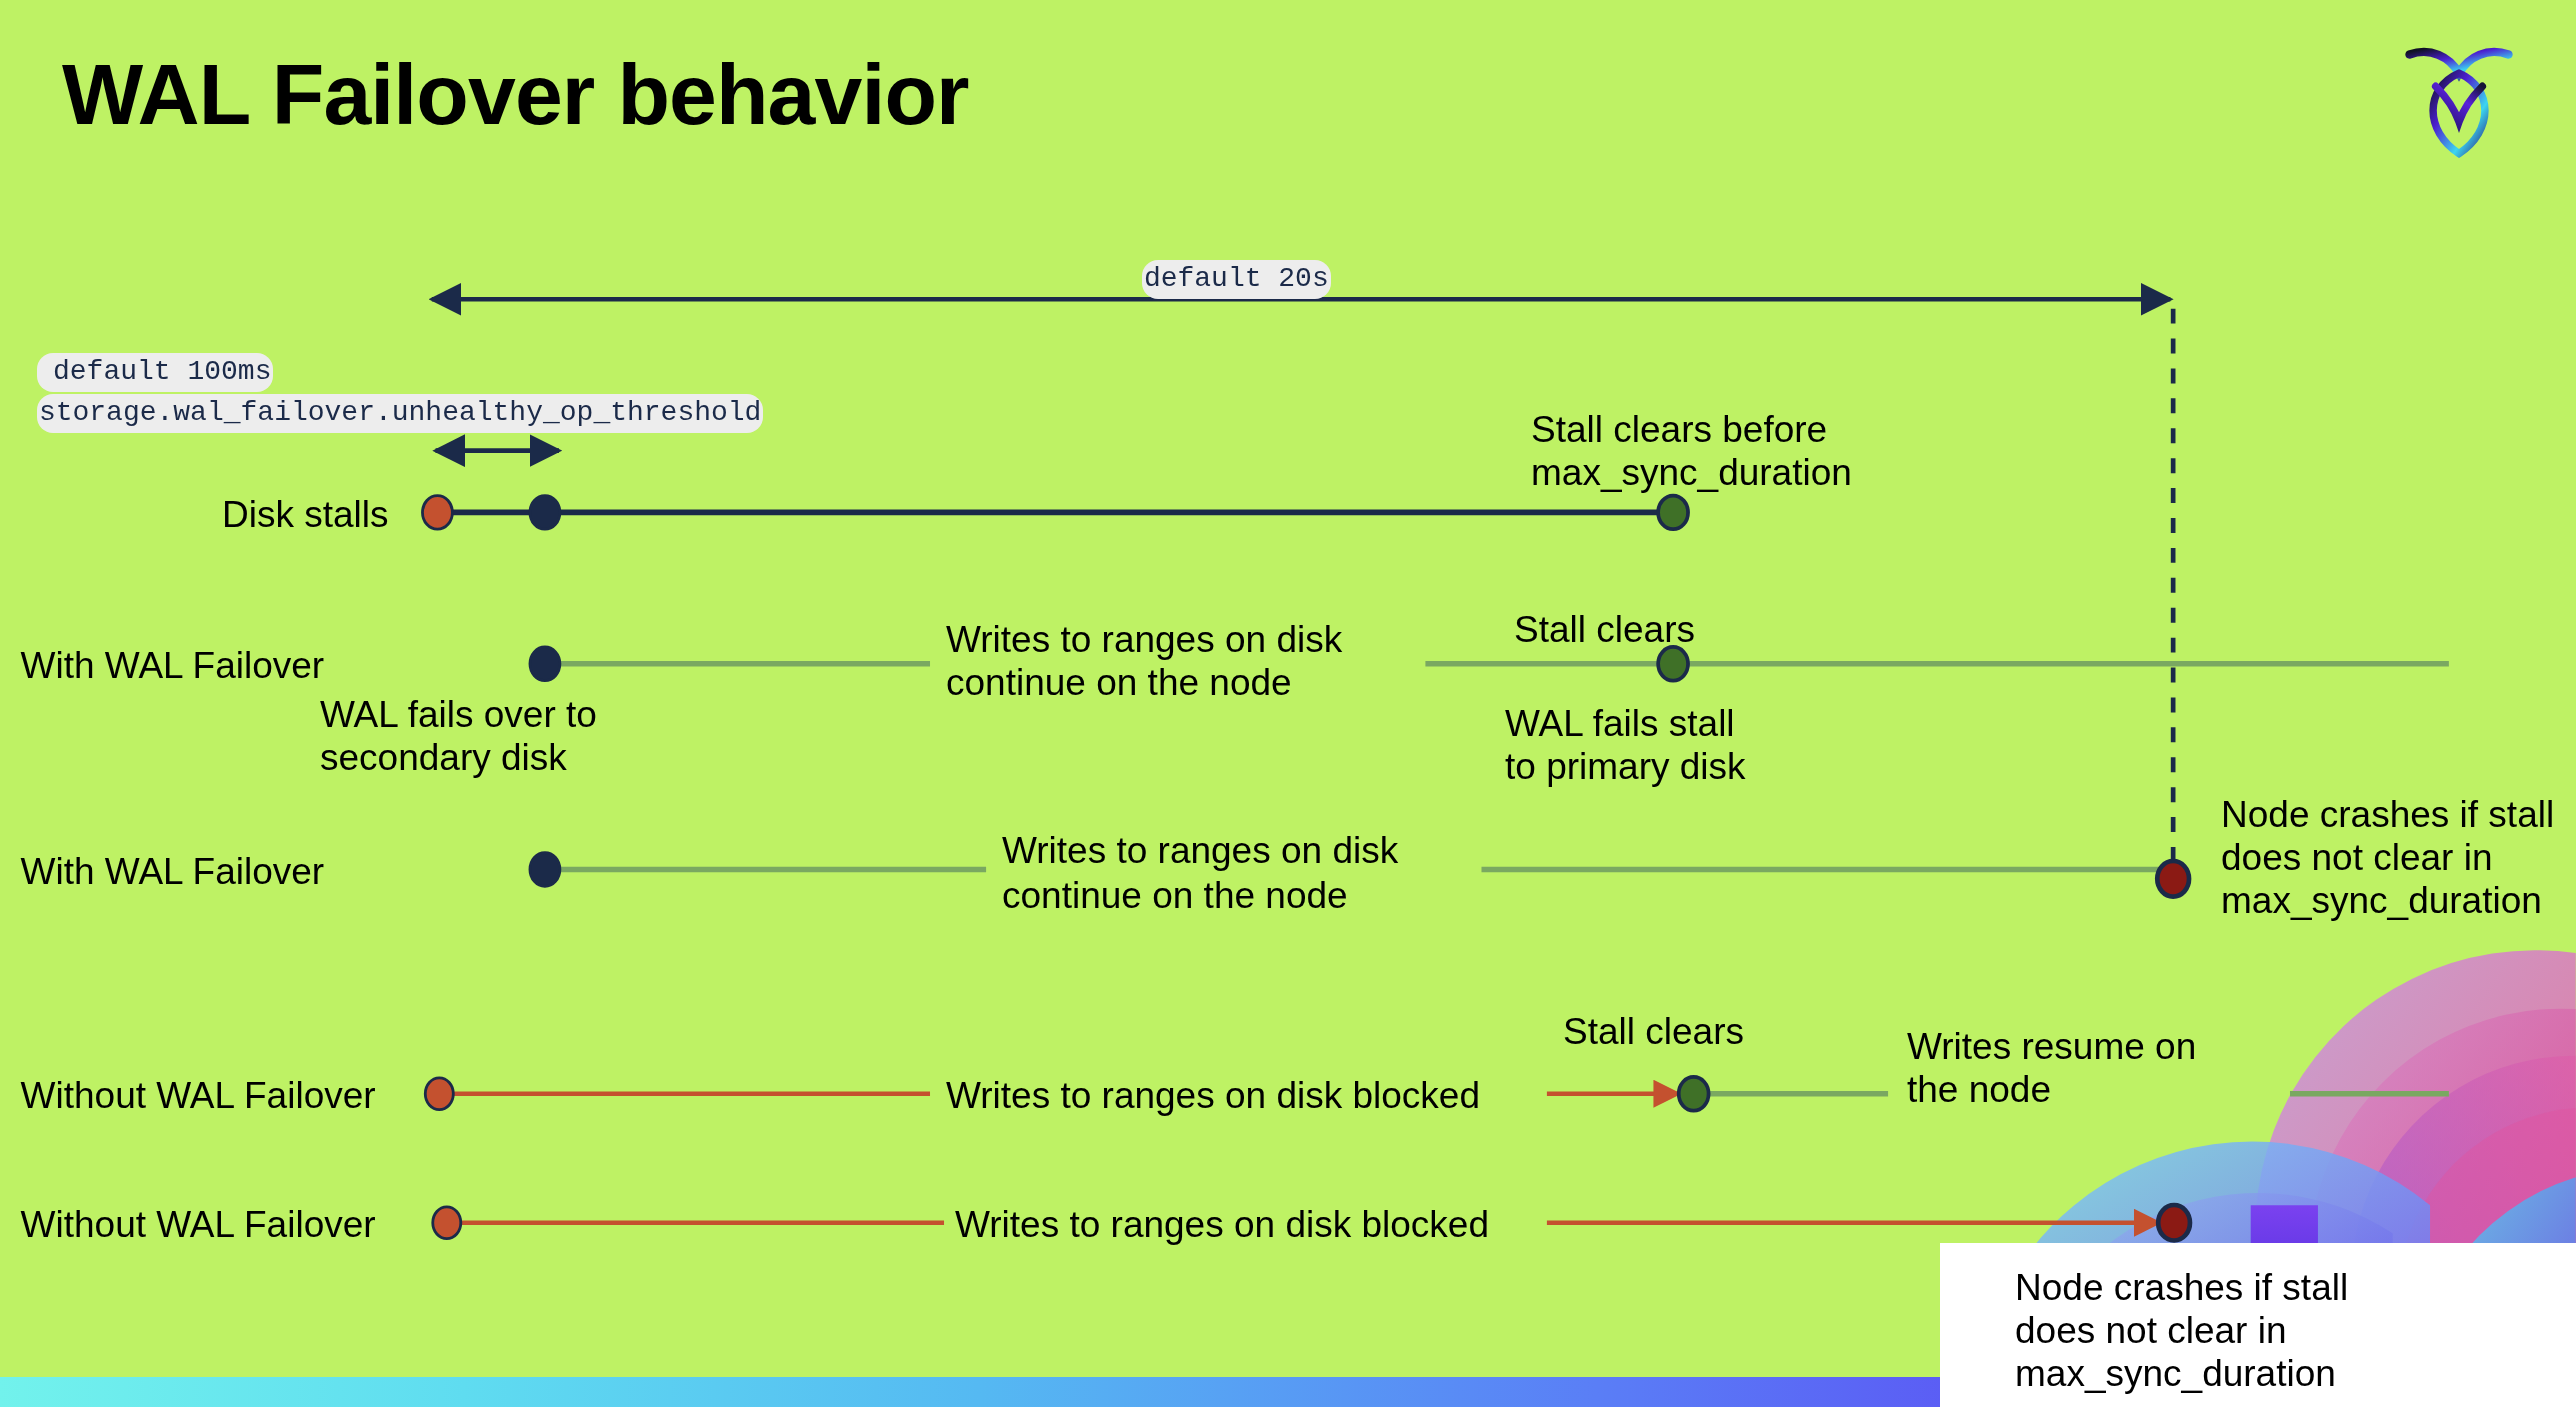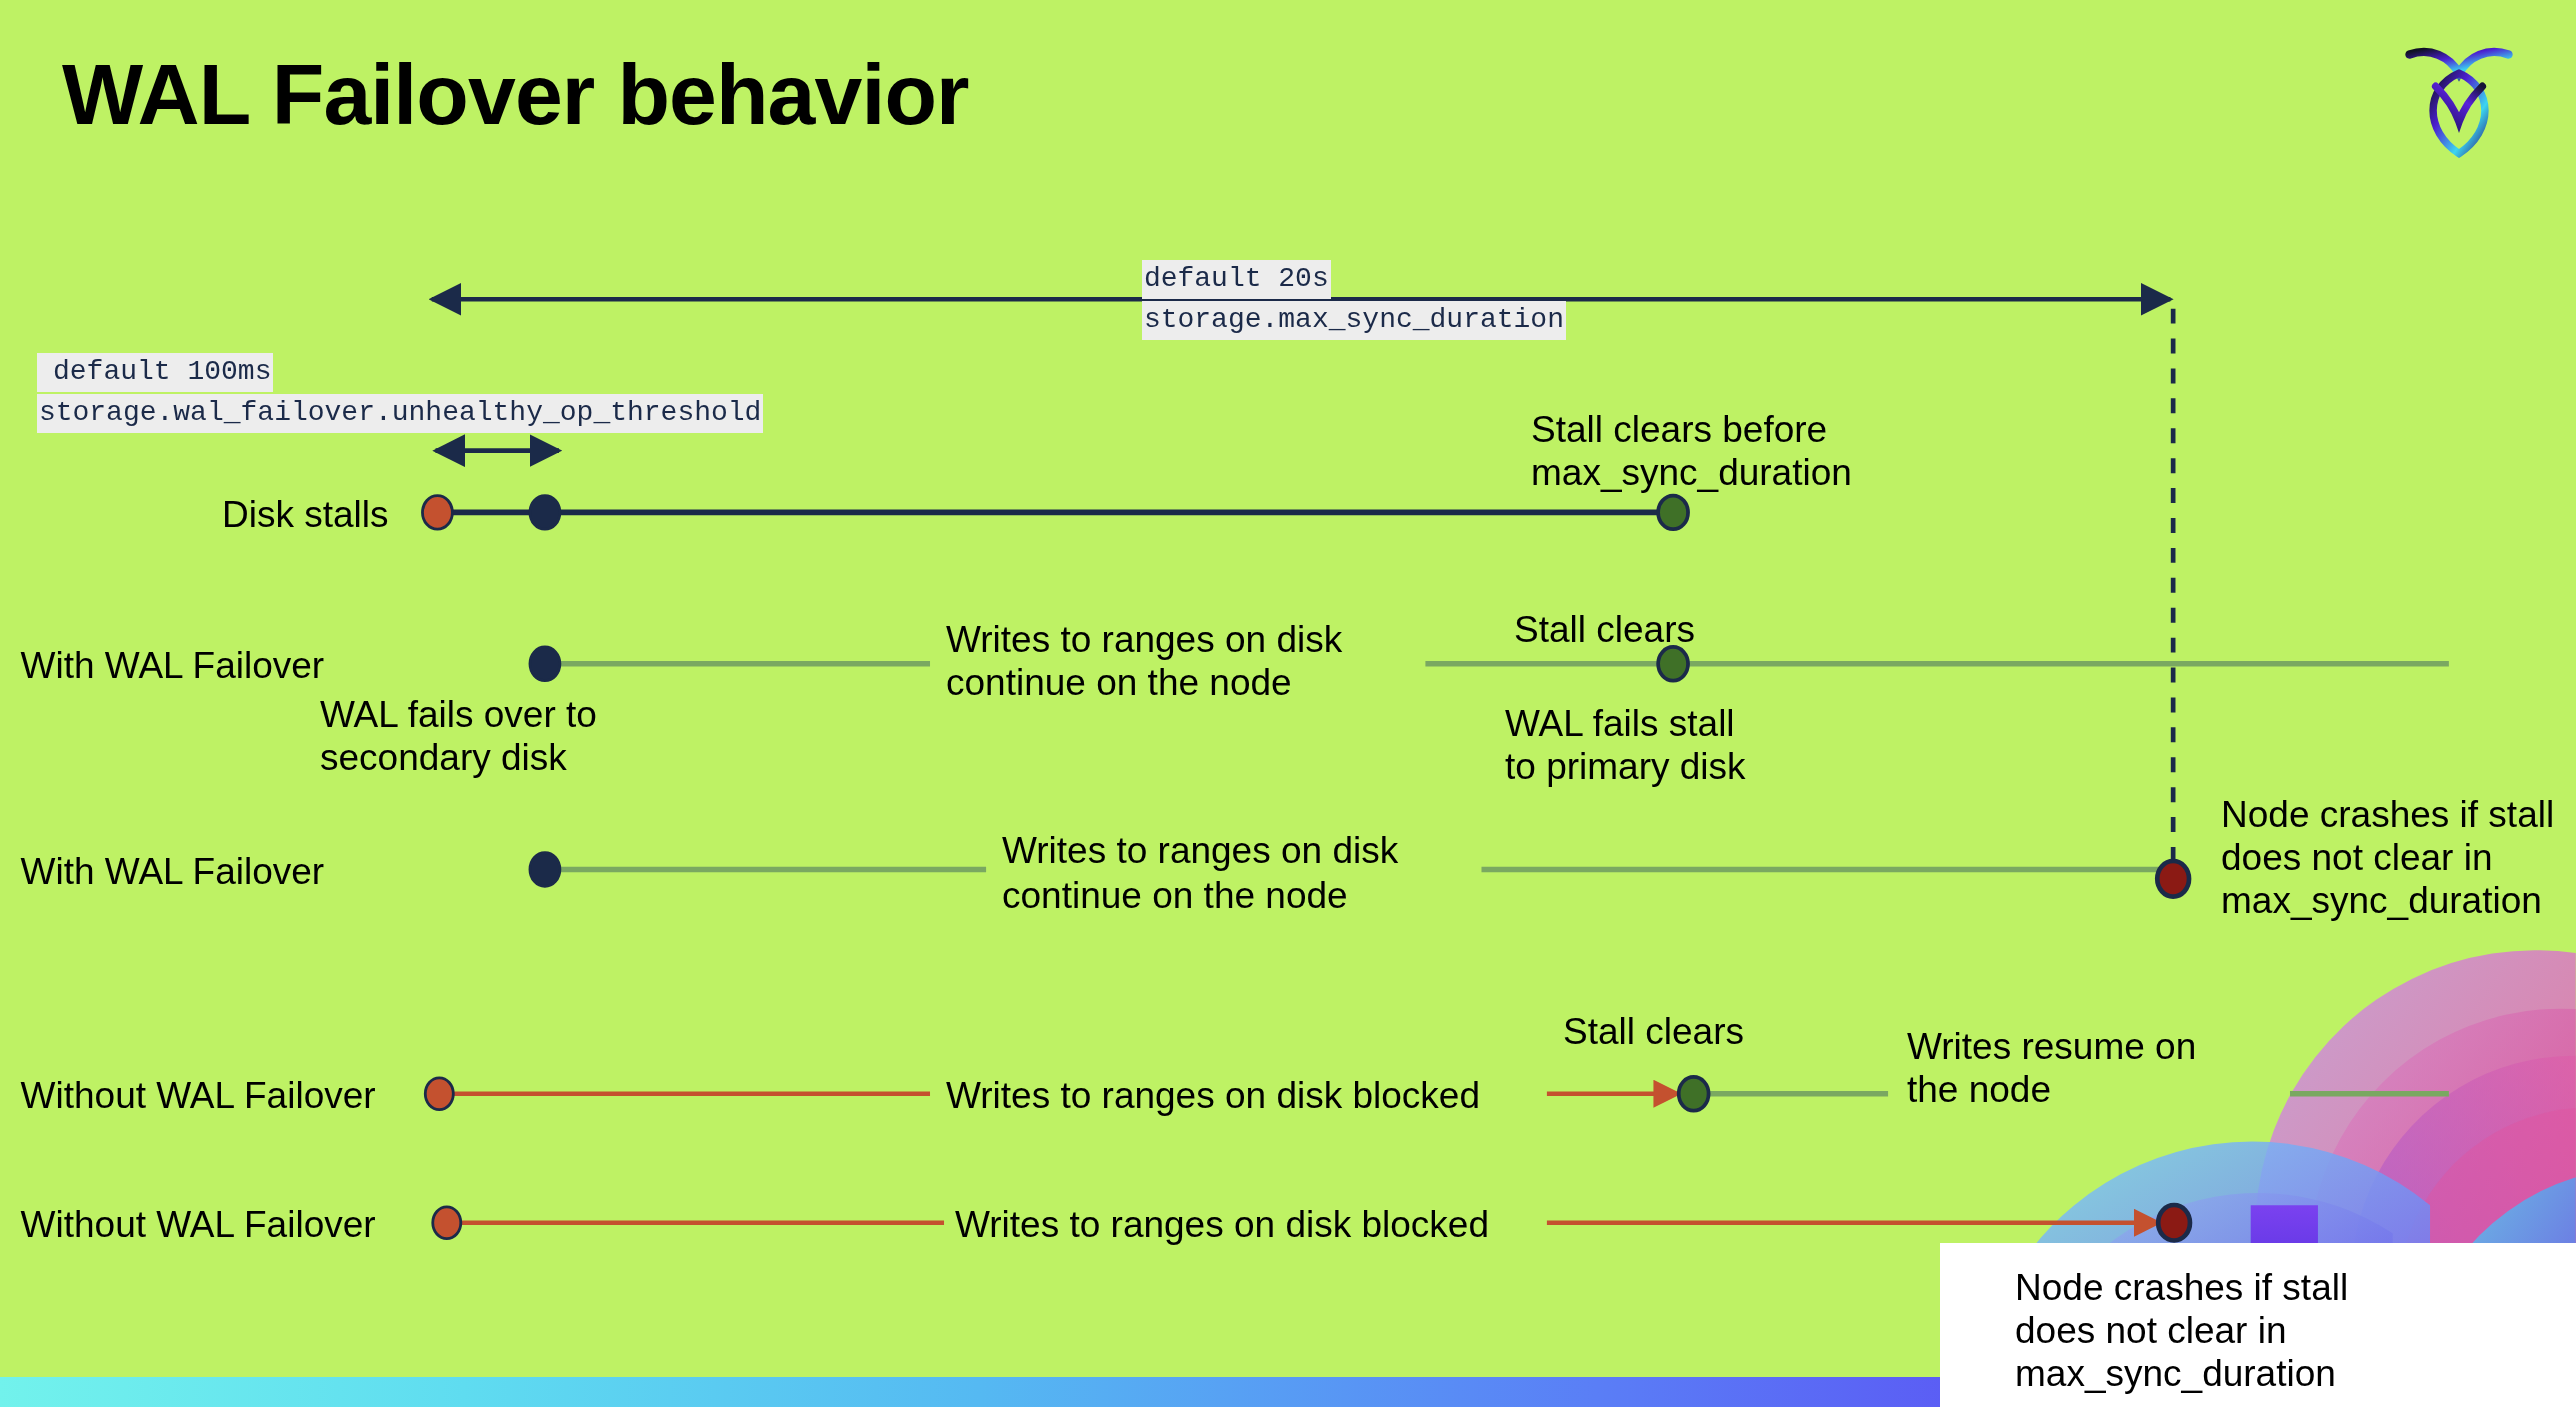--- a/index.html
+++ b/index.html
@@ -22,21 +22,21 @@
 
   
   #diagram-svg{position:absolute;left:0;top:0;width:2576px;height:1408px;}
 
   
   .lbl{position:absolute;font-family:"Liberation Sans", sans-serif;color:#000;line-height:1.12;}
   .mono{
     position:absolute;
     font-family:"Liberation Mono", "DejaVu Sans Mono", monospace;
     font-size:28px;color:#1b2a49;background:#ededed;line-height:1.38;
-    white-space:nowrap;padding:0 1.9px;
+    white-space:nowrap;padding:0 1.9px;border-radius:16px;
   }
   .row-label{font-size:37px;white-space:nowrap;}
   .note{font-size:37px;text-align:left;white-space:nowrap;}
   .note-l{font-size:37px;text-align:left;white-space:nowrap;}
 
   
   #decor-art{position:absolute;left:1832px;top:897px;width:744px;height:510px;overflow:hidden;}
   #decor-art svg{display:block;}
   
   #crash-callout-box{
@@ -184,21 +184,20 @@
     <ellipse cx="470" cy="1170" rx="15" ry="17" fill="#c4512f" stroke="#1b2a49" stroke-width="3"></ellipse>
     <ellipse cx="1812" cy="1170" rx="16" ry="18" fill="#3f7027" stroke="#1b2a49" stroke-width="4"></ellipse>
 
     <line x1="478" y1="1308" x2="1010" y2="1308" stroke="#c4512f" stroke-width="5"></line>
     <line x1="1655" y1="1308" x2="2310" y2="1308" stroke="#c4512f" stroke-width="5" marker-end="url(#ah-orange)"></line>
     <ellipse cx="478" cy="1308" rx="15" ry="17" fill="#c4512f" stroke="#1b2a49" stroke-width="3"></ellipse>
     <ellipse cx="2326" cy="1308" rx="17" ry="19" fill="#8b1a14" stroke="#1b2a49" stroke-width="5"></ellipse>
   </svg>
 
   <div class="mono" style="left:1142px;top:260px;">default 20s</div>
-  <div class="mono" style="left:1142px;top:301px;">storage.max_sync_duration</div>
 
   <div class="mono" style="left:37px;top:353px;padding-left:16px;">default 100ms</div>
   <div class="mono" style="left:37px;top:394px;">storage.wal_failover.unhealthy_op_threshold</div>
 
   <div class="lbl row-label" style="left:222px;top:494px;">Disk stalls</div>
   <div class="lbl row-label" style="left:20.6px;top:645px;">With WAL Failover</div>
   <div class="lbl row-label" style="left:20.6px;top:851px;">With WAL Failover</div>
   <div class="lbl row-label" style="left:20.6px;top:1075px;">Without WAL Failover</div>
   <div class="lbl row-label" style="left:20.6px;top:1204px;">Without WAL Failover</div>
 

